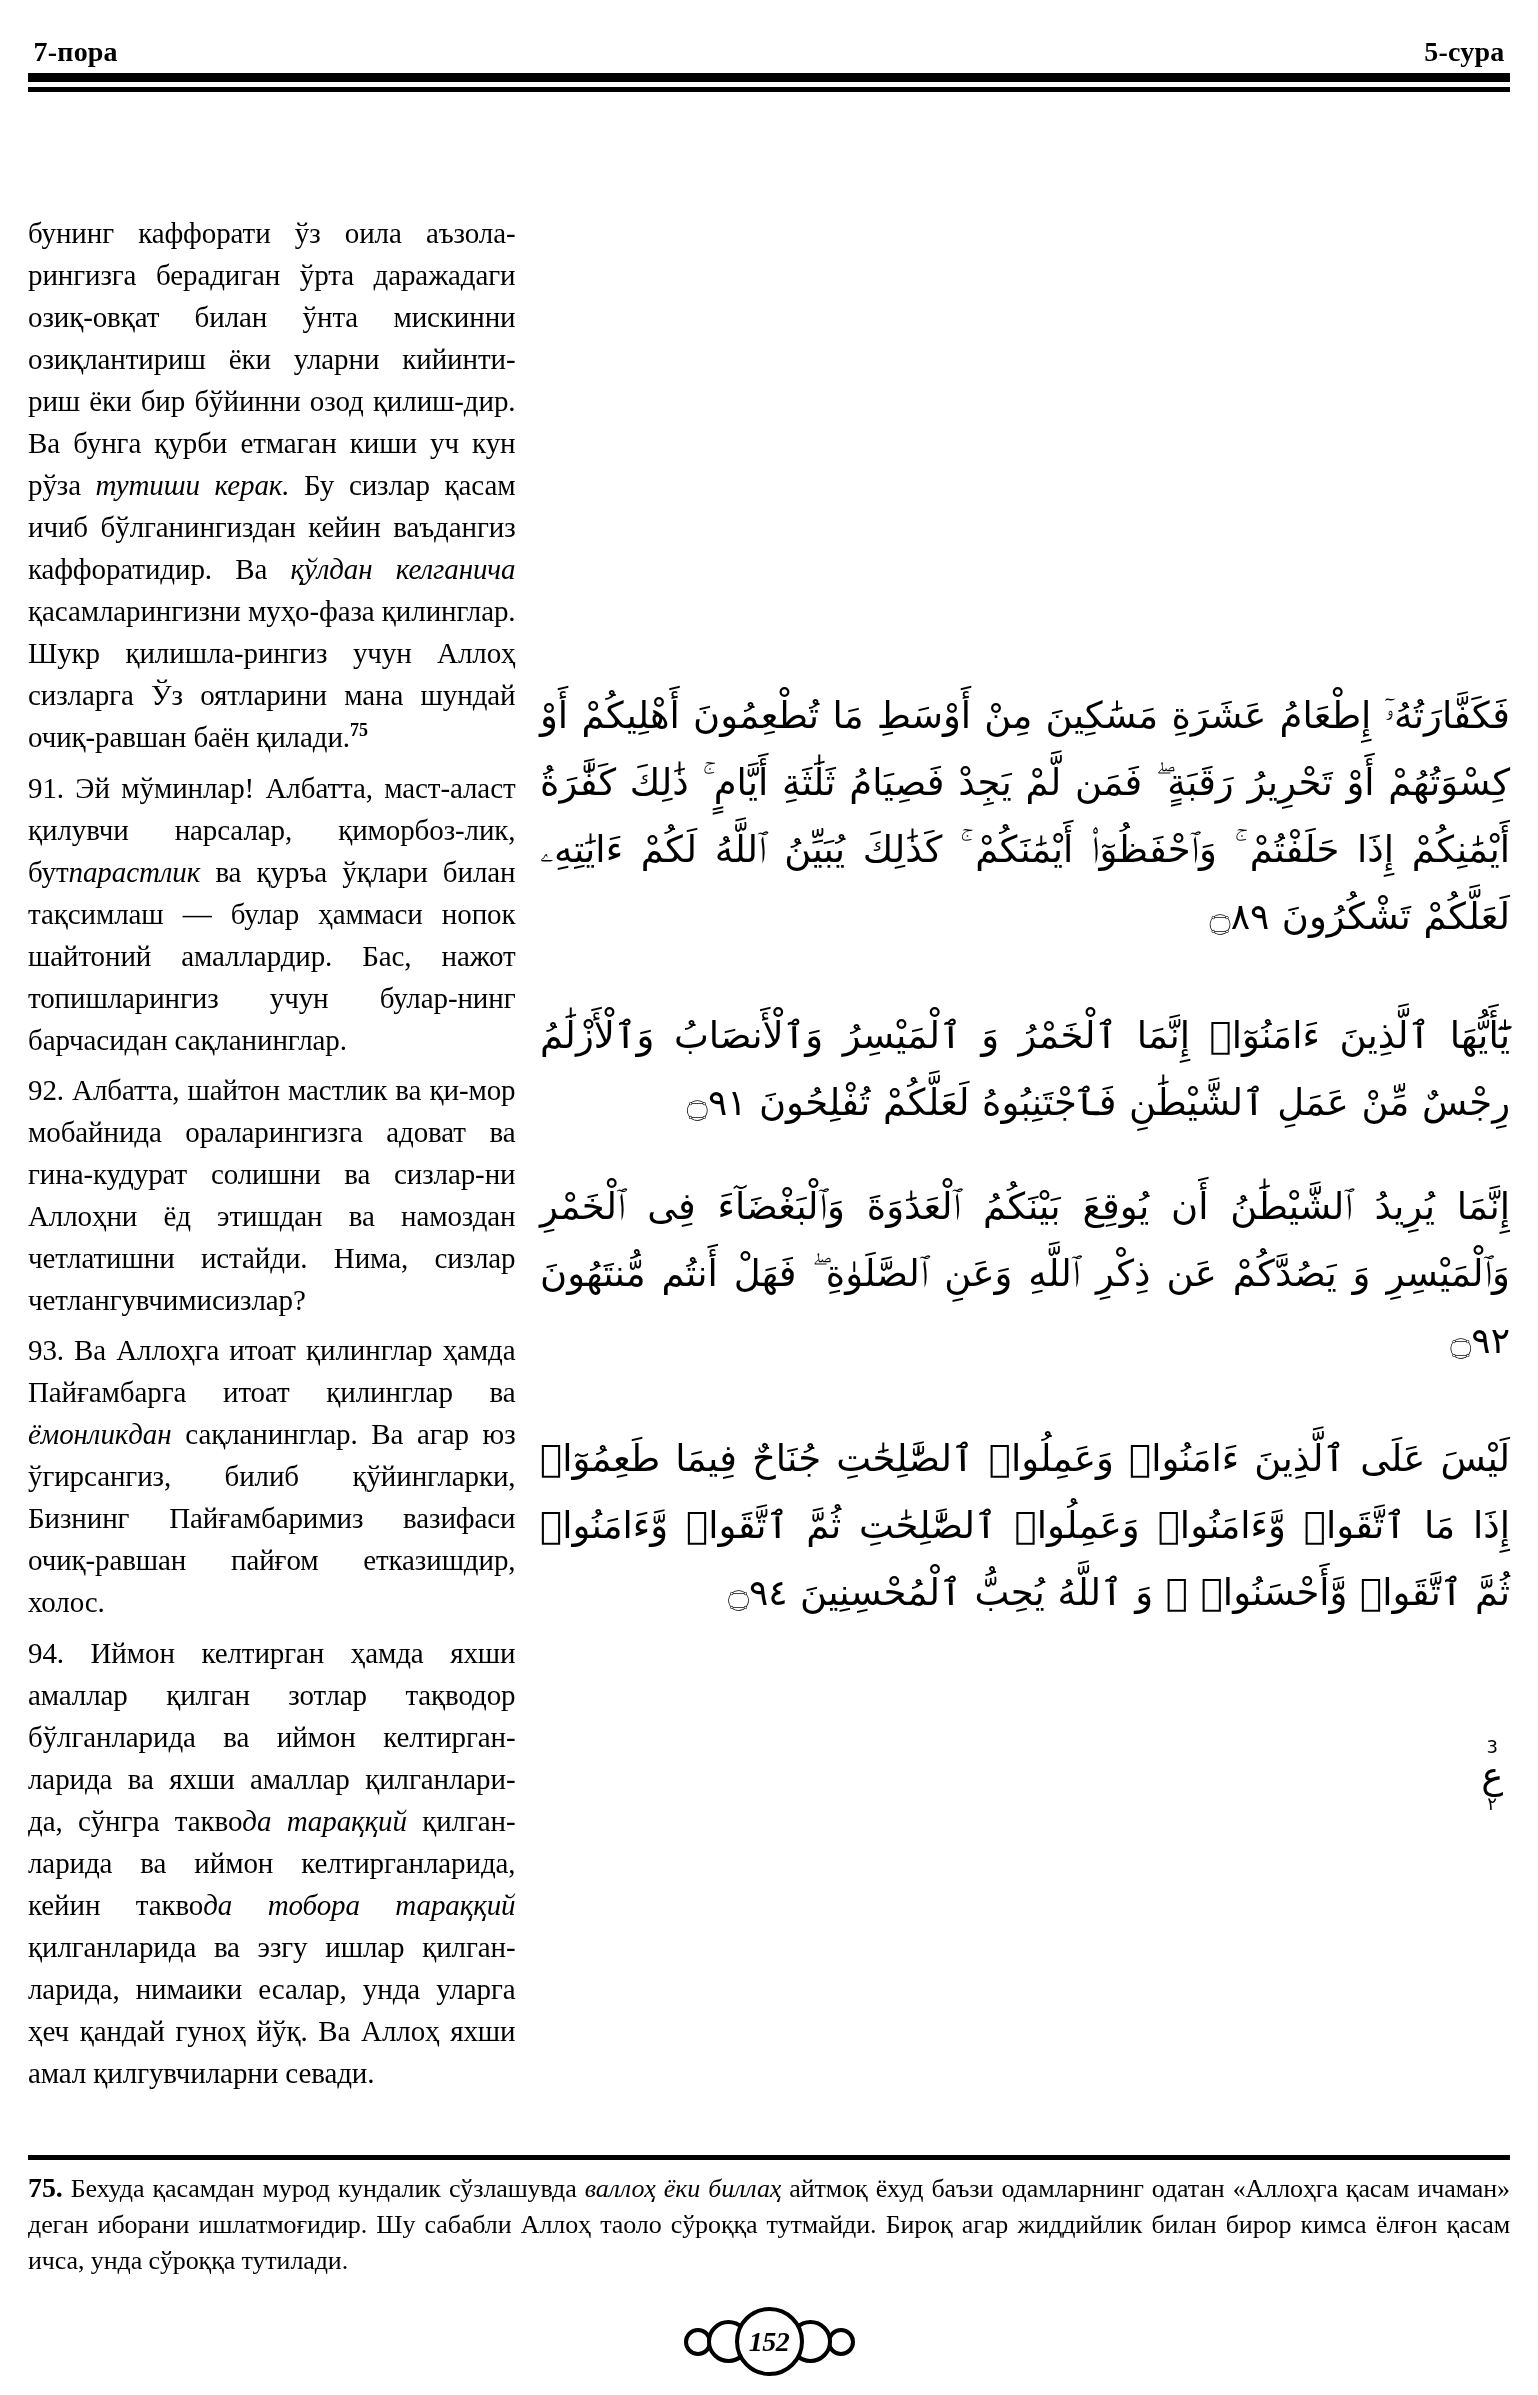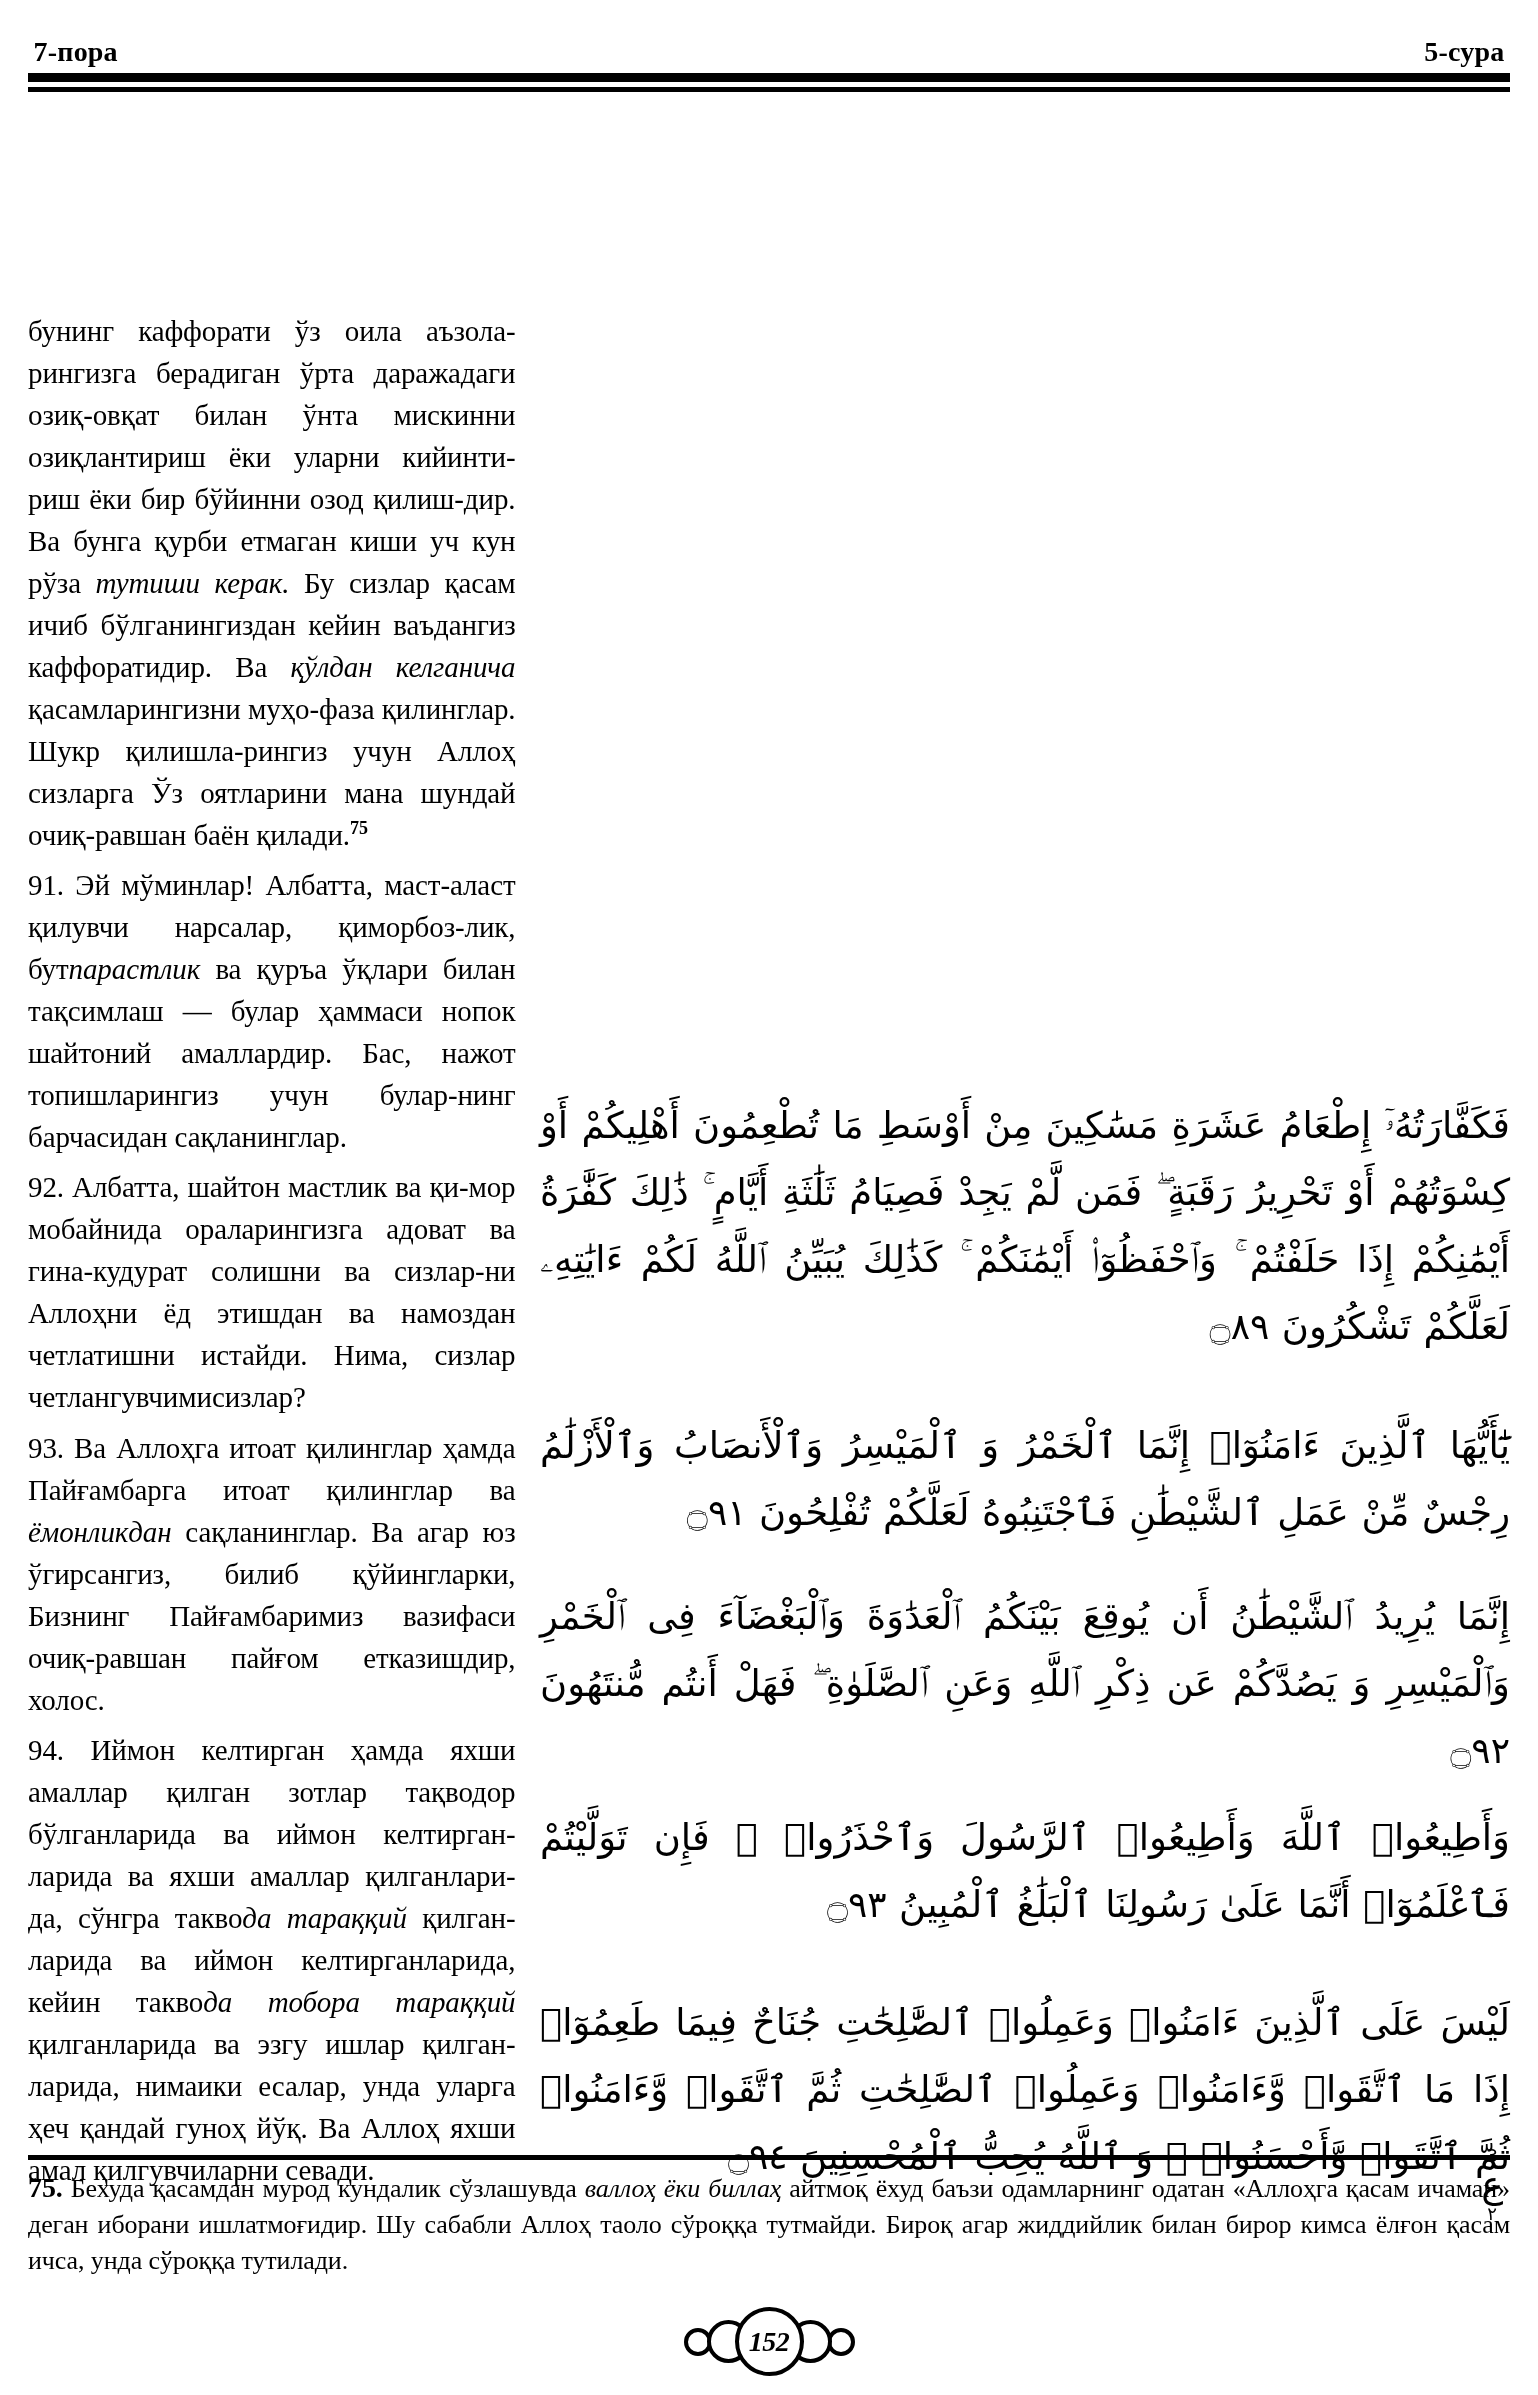--- a/index.html
+++ b/index.html
@@ -56,21 +56,21 @@
     height: 5.6px;
     background: #000;
     width: 100%;
   }
 
   
   .body-cols {
     display: flex;
     margin-top: 22.5px;
     height: 2085px;
-    align-items: flex-end;
+    align-items: center;
   }
   .col-uz {
     width: 495px;
     padding-right: 7.5px;
     flex: none;
   }
   .col-ar {
     flex: 1;
     padding-left: 17px;
     position: relative;
@@ -213,21 +213,20 @@
         <div class="uz-para" id="verse-91"><span>91. Эй мўминлар! Албатта, маст-аласт қилувчи нарсалар, қиморбоз-лик, бут</span><i>парастлик</i><span> ва қуръа ўқлари билан тақсимлаш — булар ҳаммаси нопок шайтоний амаллардир. Бас, нажот топишларингиз учун булар-нинг барчасидан сақланинглар.</span></div>
         <div class="uz-para" id="verse-92"><span>92. Албатта, шайтон мастлик ва қи-мор мобайнида ораларингизга адоват ва гина-кудурат солишни ва сизлар-ни Аллоҳни ёд этишдан ва намоздан четлатишни истайди. Нима, сизлар четлангувчимисизлар?</span></div>
         <div class="uz-para" id="verse-93"><span>93. Ва Аллоҳга итоат қилинглар ҳамда Пайғамбарга итоат қилинглар ва </span><i>ёмонликдан</i><span> сақланинглар. Ва агар юз ўгирсангиз, билиб қўйингларки, Бизнинг Пайғамбаримиз вазифаси очиқ-равшан пайғом етказишдир, холос.</span></div>
         <div class="uz-para" id="verse-94"><span>94. Иймон келтирган ҳамда яхши амаллар қилган зотлар тақводор бўлганларида ва иймон келтирган-ларида ва яхши амаллар қилганлари-да, сўнгра такво</span><i>да тараққий</i><span> қилган-ларида ва иймон келтирганларида, кейин такво</span><i>да тобора тараққий</i><span> қилганларида ва эзгу ишлар қилган-ларида, нимаики есалар, унда уларга ҳеч қандай гуноҳ йўқ. Ва Аллоҳ яхши амал қилгувчиларни севади.</span></div>
       </div>
 
     <div class="col-ar" id="ar-col">
       <div class="ar-block ar-sp-0" id="ayah-89-tail"><span>فَكَفَّارَتُهُۥٓ إِطْعَامُ عَشَرَةِ مَسَٰكِينَ مِنْ أَوْسَطِ مَا تُطْعِمُونَ أَهْلِيكُمْ أَوْ كِسْوَتُهُمْ أَوْ تَحْرِيرُ رَقَبَةٍ ۖ فَمَن لَّمْ يَجِدْ فَصِيَامُ ثَلَٰثَةِ أَيَّامٍ ۚ ذَٰلِكَ كَفَّٰرَةُ أَيْمَٰنِكُمْ إِذَا حَلَفْتُمْ ۚ وَٱحْفَظُوٓا۟ أَيْمَٰنَكُمْ ۚ كَذَٰلِكَ يُبَيِّنُ ٱللَّهُ لَكُمْ ءَايَٰتِهِۦ لَعَلَّكُمْ تَشْكُرُونَ</span><span class="ayah-end"> ۝٨٩ </span></div>
         <div class="ar-block ar-sp-1" id="ayah-90"><span>يَٰٓأَيُّهَا ٱلَّذِينَ ءَامَنُوٓا۟ إِنَّمَا ٱلْخَمْرُ وَ ٱلْمَيْسِرُ وَٱلْأَنصَابُ وَٱلْأَزْلَٰمُ رِجْسٌ مِّنْ عَمَلِ ٱلشَّيْطَٰنِ فَٱجْتَنِبُوهُ لَعَلَّكُمْ تُفْلِحُونَ</span><span class="ayah-end"> ۝٩١ </span></div>
         <div class="ar-block ar-sp-2" id="ayah-91"><span>إِنَّمَا يُرِيدُ ٱلشَّيْطَٰنُ أَن يُوقِعَ بَيْنَكُمُ ٱلْعَدَٰوَةَ وَٱلْبَغْضَآءَ فِى ٱلْخَمْرِ وَٱلْمَيْسِرِ وَ يَصُدَّكُمْ عَن ذِكْرِ ٱللَّهِ وَعَنِ ٱلصَّلَوٰةِ ۖ فَهَلْ أَنتُم مُّنتَهُونَ</span><span class="ayah-end"> ۝٩٢ </span></div>
-        <div class="ar-block ar-sp-3" id="ayah-92"><span>وَأَطِيعُوا۟ ٱللَّهَ وَأَطِيعُوا۟ ٱلرَّسُولَ وَٱحْذَرُوا۟ ۚ فَإِن تَوَلَّيْتُمْ فَٱعْلَمُوٓا۟ أَنَّمَا عَلَىٰ رَسُولِنَا ٱلْبَلَٰغُ ٱلْمُبِينُ</span><span class="ayah-end"> ۝٩٣ </span></div>
         <div class="ar-block ar-sp-4" id="ayah-93"><span>لَيْسَ عَلَى ٱلَّذِينَ ءَامَنُوا۟ وَعَمِلُوا۟ ٱلصَّٰلِحَٰتِ جُنَاحٌ فِيمَا طَعِمُوٓا۟ إِذَا مَا ٱتَّقَوا۟ وَّءَامَنُوا۟ وَعَمِلُوا۟ ٱلصَّٰلِحَٰتِ ثُمَّ ٱتَّقَوا۟ وَّءَامَنُوا۟ ثُمَّ ٱتَّقَوا۟ وَّأَحْسَنُوا۟ ۗ وَ ٱللَّهُ يُحِبُّ ٱلْمُحْسِنِينَ</span><span class="ayah-end"> ۝٩٤ </span></div>
         <div class="ruku-mark">
         <div class="ruku-top">3</div>
         <div class="ruku-ain">ع</div>
         <div class="ruku-bot">٢</div>
       </div>
     </div>
 
   </div>
 

